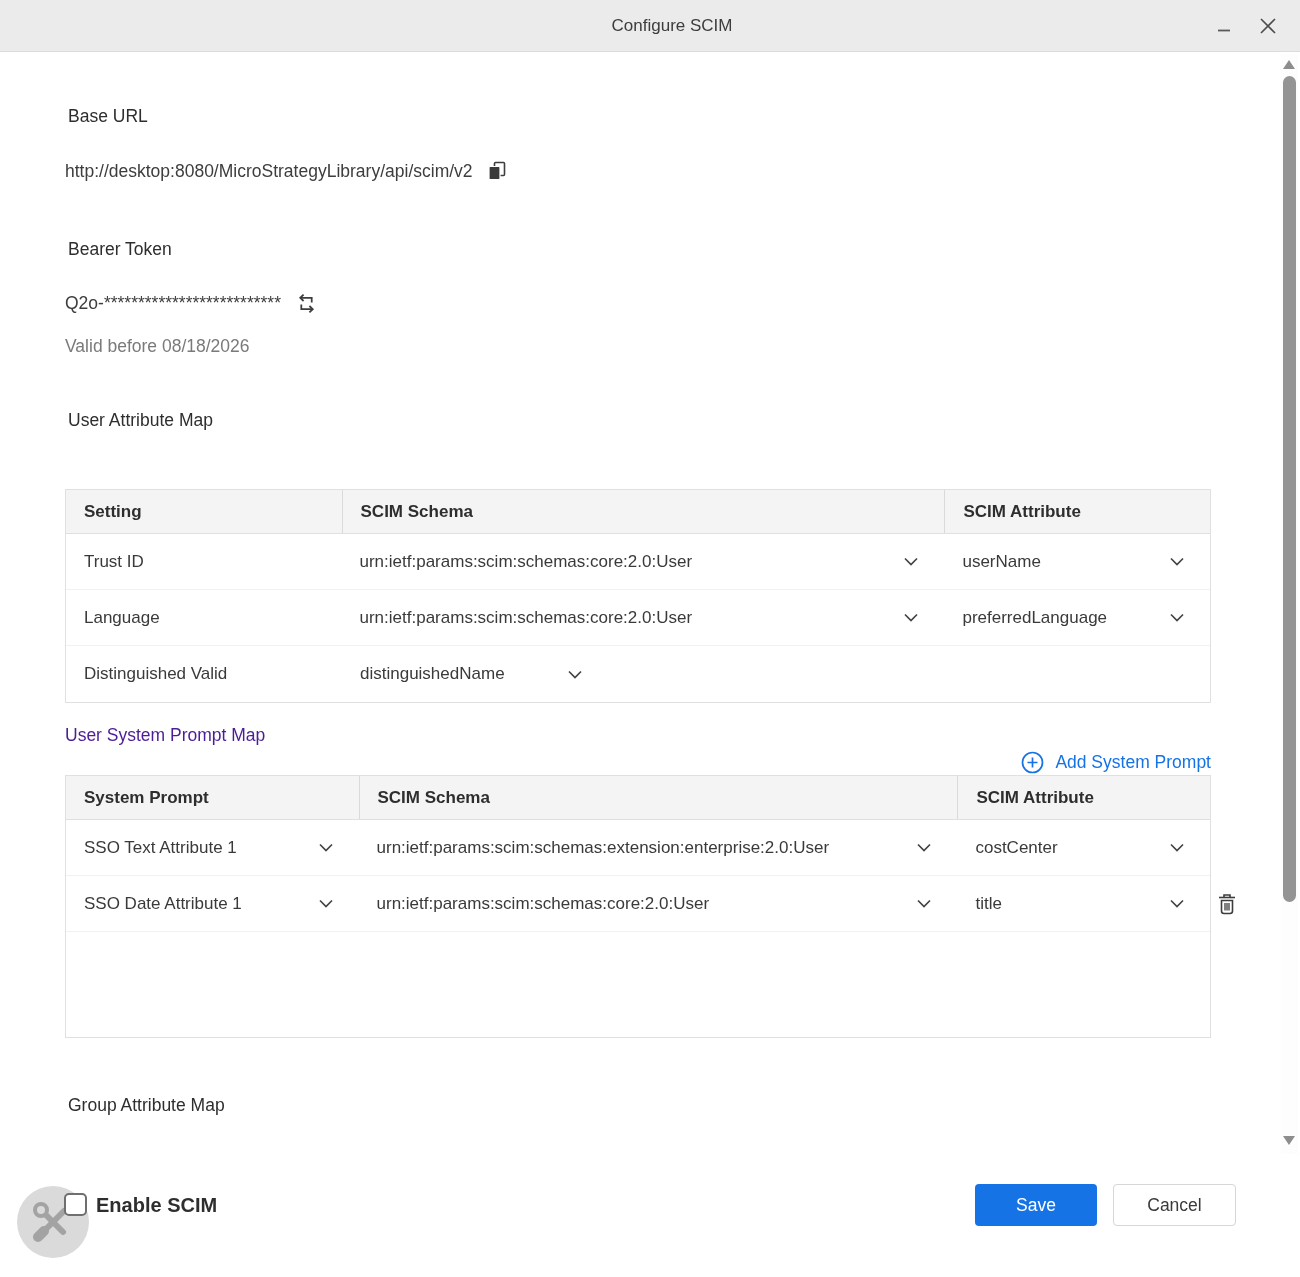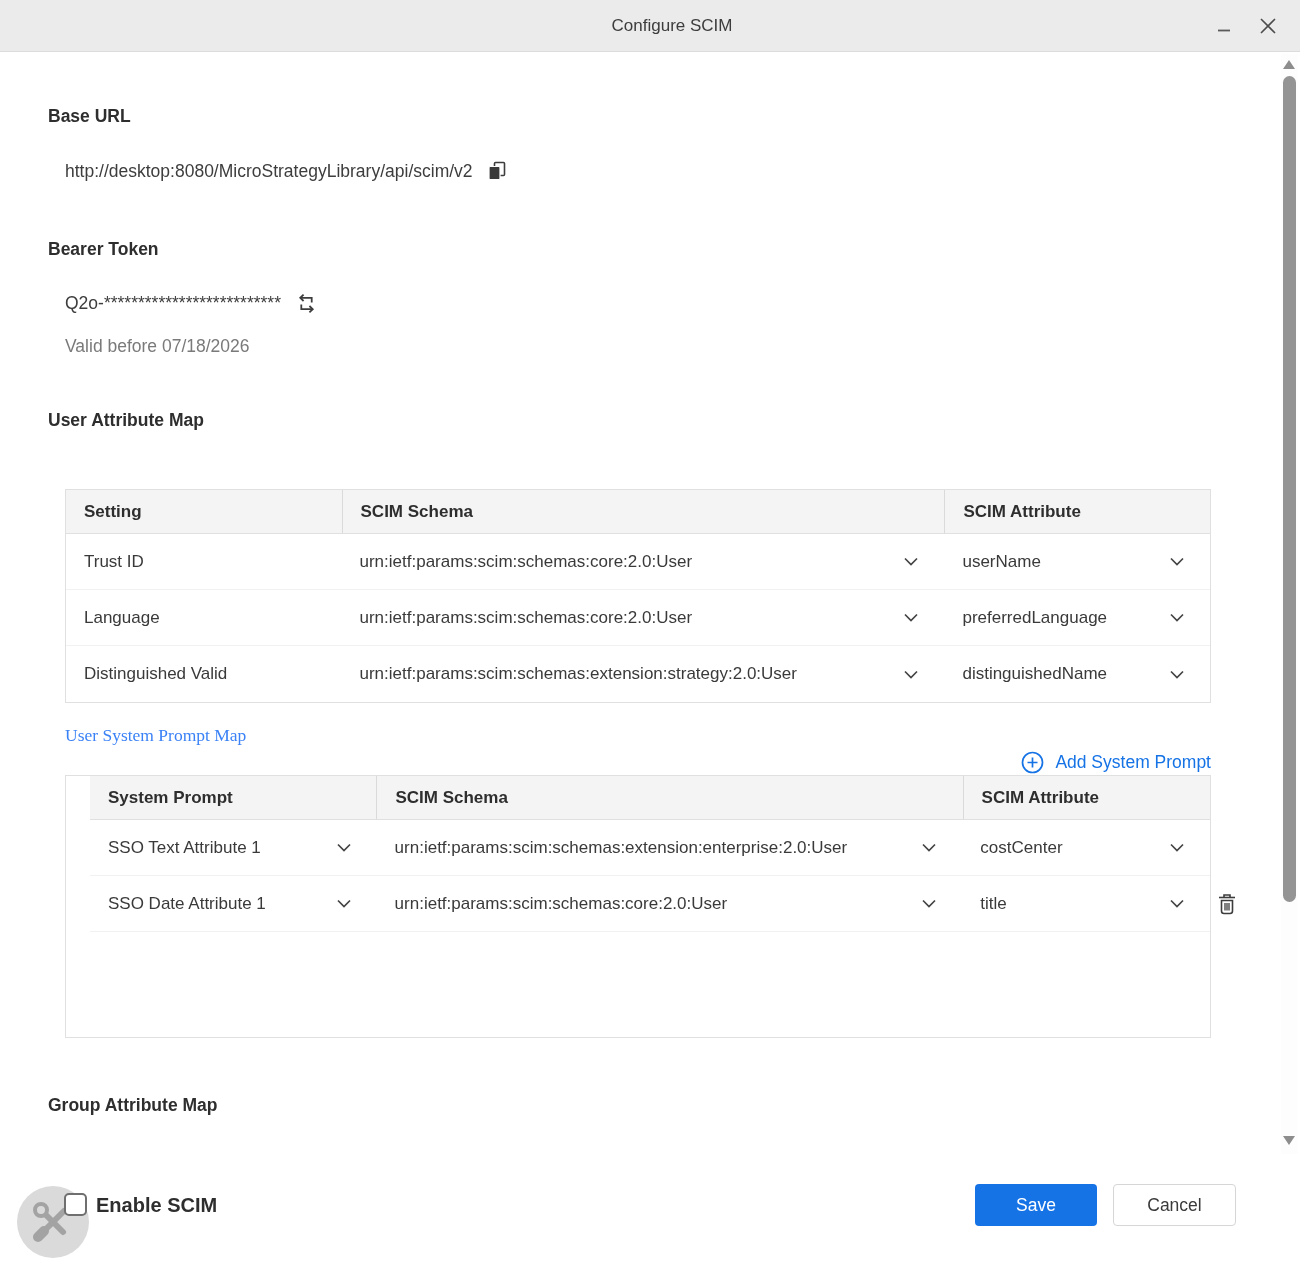--- a/index.html
+++ b/index.html
@@ -15,22 +15,22 @@
   }
   .titlebar .title {
     position:absolute; left:0; right:0; top:0; height:52px; line-height:52px;
     text-align:center; font-size:17px; color:#3d3d3d;margin-left:44px;
   }
   .win-btn { position:absolute; top:12px; width:28px; height:28px; cursor:pointer;
     display:flex; align-items:center; justify-content:center; }
   .win-btn.min { right:62px; }
   .win-btn.close { right:18px; }
   
-  .h-bold { position:absolute; left:48px; font-size:17.5px; font-weight:bold; color:#2e2e2e; }
-  .h-reg  { position:absolute; left:65px; font-size:17.5px; color:#3b82f6;font-family:Liberation Serif, serif; }
+  .h-bold { position:absolute; left:68px; font-size:17.5px; font-weight:normal; color:#2e2e2e; }
+  .h-reg  { position:absolute; left:65px; font-size:17.5px; color:#4c1d95; }
   .value-row { position:absolute; left:65px; display:flex; align-items:center; gap:13px;
     font-size:17.5px; color:#3d3d3d; }
   .muted { position:absolute; left:65px; font-size:17.5px; color:#7a7a7a; }
   .icon-btn { display:inline-flex; align-items:center; justify-content:center; cursor:pointer; }
   
   .tbl { position:absolute; left:65px; width:1146px; background:#fff; border:1px solid #e0e0e0; }
   .thead { display:flex; height:44px; background:#f4f4f4; border-bottom:1px solid #e0e0e0; }
   .th { display:flex; align-items:center; padding-left:18px; font-size:17px; font-weight:bold; color:#2e2e2e; }
   .th + .th { border-left:1px solid #dadada; }
   .tr { display:flex; height:56px; border-bottom:1px solid #f1f1f1; }
@@ -102,21 +102,21 @@
       <svg width="25" height="25" viewBox="0 0 24 24">
         <g fill="none" stroke="#3d3d3d" stroke-width="1.7">
           <path d="M6 6.5 H17 V11"></path>
           <path d="M9.2 3.4 L6 6.5 L9.2 9.6"></path>
           <path d="M18 17.5 H7 V13"></path>
           <path d="M14.8 14.4 L18 17.5 L14.8 20.6"></path>
         </g>
       </svg>
     </span>
   </div>
-  <div class="muted" style="top:336px;">Valid before 07/18/2026</div>
+  <div class="muted" style="top:336px;">Valid before 08/18/2026</div>
 
   <div class="h-bold" style="top:410px;">User Attribute Map</div>
   <div class="tbl tbl1" style="top:489px;">
     <div class="thead">
       <div class="th t1c1">Setting</div>
       <div class="th t1c2">SCIM Schema</div>
       <div class="th t1c3">SCIM Attribute</div>
     </div>
     <div class="tr">
       <div class="cell t1c1">Trust ID</div>
@@ -143,45 +143,39 @@
       </div>
       <div class="cell dd t1c3">
         <span class="txt">preferredLanguage</span>
         <svg class="chev" width="14" height="9" viewBox="0 0 14 9">
             <path d="M1 1.5 L7 7.5 L13 1.5" fill="none" stroke="#444" stroke-width="1.7"></path>
           </svg>
       </div>
     </div>
     <div class="tr">
       <div class="cell t1c1">Distinguished Valid</div>
-      <div class="cell dd t1c2">
-        <span class="txt">urn:ietf:params:scim:schemas:extension:strategy:2.0:User</span>
-        <svg class="chev" width="14" height="9" viewBox="0 0 14 9">
-            <path d="M1 1.5 L7 7.5 L13 1.5" fill="none" stroke="#444" stroke-width="1.7"></path>
-          </svg>
-      </div>
       <div class="cell dd t1c3">
         <span class="txt">distinguishedName</span>
         <svg class="chev" width="14" height="9" viewBox="0 0 14 9">
             <path d="M1 1.5 L7 7.5 L13 1.5" fill="none" stroke="#444" stroke-width="1.7"></path>
           </svg>
       </div>
     </div>
   </div>
 
   <div class="h-reg" style="top:725px;">User System Prompt Map</div>
   <div class="add-link" style="top:751px; right:89px;justify-content:space-between;">
     <svg width="23" height="23" viewBox="0 0 23 23">
       <circle cx="11.5" cy="11.5" r="10" fill="none" stroke="#1673e6" stroke-width="1.7"></circle>
       <path d="M11.5 6.5 V16.5 M6.5 11.5 H16.5" stroke="#1673e6" stroke-width="1.7" fill="none"></path>
     </svg>
     <span>Add System Prompt</span>
   </div>
 
-  <div class="tbl tbl2" style="top:775px;padding-left:24px;">
+  <div class="tbl tbl2" style="top:775px;">
     <div class="thead">
       <div class="th t2c1">System Prompt</div>
       <div class="th t2c2">SCIM Schema</div>
       <div class="th t2c3">SCIM Attribute</div>
     </div>
     <div class="tr">
       <div class="cell dd t2c1">
         <span class="txt">SSO Text Attribute 1</span>
         <svg class="chev" width="14" height="9" viewBox="0 0 14 9">
             <path d="M1 1.5 L7 7.5 L13 1.5" fill="none" stroke="#444" stroke-width="1.7"></path>

